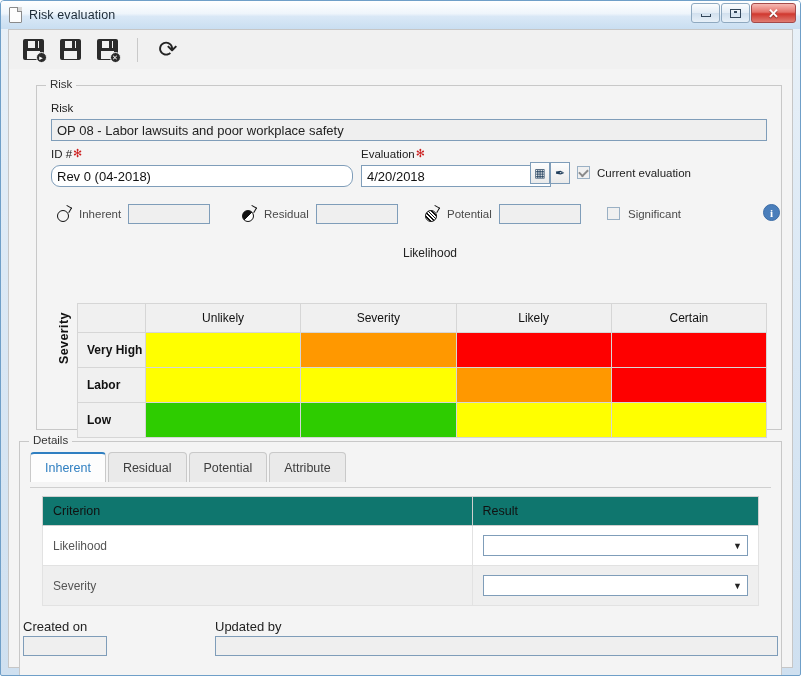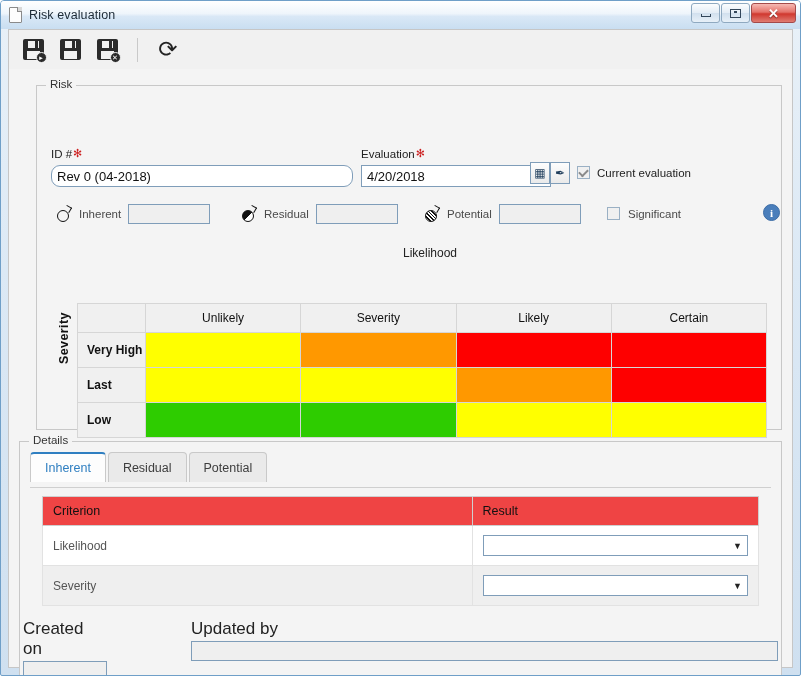--- a/index.html
+++ b/index.html
@@ -238,21 +238,21 @@
   }
   .tab-underline{
     position:absolute; left:10px; right:10px; top:45px;
     height:1px; background:#cfcfcf;
   }
 
   
   .crit-wrap { position:absolute; left:22px; right:22px; top:54px; }
   table.crit { border-collapse:collapse; width:100%; table-layout:fixed;}
   table.crit th {
-    background:#ef4444; border:1px solid #cfcfcf;
+    background:#0f766e; border:1px solid #cfcfcf;
     text-align:left; font-size:12.5px; font-weight:normal; color:#111;
     padding:7px 10px;
   }
   table.crit td {
     border:1px solid #e2e2e2;
     padding:8px 10px;
     font-size:12px; color:#555;
     height:40px;
   }
   table.crit tr.odd td { background:#ffffff; }
@@ -261,21 +261,21 @@
     width:100%; height:21px;
     border:1px solid #7f9db9; background:#fff;
     display:flex; align-items:center; justify-content:flex-end;
     padding-right:5px;
     font-size:9px; color:#222;
   }
 
   
   .footer { position:absolute; left:10px; right:10px; bottom:8px; height:40px; }
   .foot-item { position:absolute; }
-  .foot-lbl { font-size:17px; color:#222; display:block; margin-bottom:2px;}
+  .foot-lbl { font-size:13px; color:#222; display:block; margin-bottom:2px;}
 </style>
 </head>
 <body>
 
 <div class="window">
 
   <div class="titlebar">
     <span class="title-doc-icon">
       <span class="page"></span>
         <span class="fold"></span>
@@ -331,20 +331,24 @@
     <div class="tb-btn">
       <span class="refresh-ico">⟳</span>
     </div>
   </div>
 
   <div class="content">
 
     <div class="group" id="risk-group">
       <span class="group-title">Risk</span>
 
+      <div style="position:absolute;left:14px;top:12px;right:14px;">
+        <span class="fld-label">Risk</span>
+        <input class="tb readonly" style="width: 100%; margin-top: 3px;" readonly="" value="OP 08 - Labor lawsuits and poor workplace safety">
+      </div>
 
       <div style="position:absolute;left:14px;top:58px;width:302px;">
         <span class="fld-label">ID #</span><span class="req-star">✻</span>
         <input class="tb" style="width: 100%; margin-top: 3px; border-radius: 9px;" value="Rev 0 (04-2018)">
       </div>
 
       <div style="position:absolute;left:324px;top:58px;width:190px;">
         <span class="fld-label">Evaluation</span><span class="req-star">✻</span>
         <input class="tb" style="width: 100%; margin-top: 3px;" value="4/20/2018">
       </div>
@@ -412,21 +416,21 @@
               </thead>
             <tbody id="mx-body">
                 <tr>
                   <td class="rowhdr">Very High</td>
                   <td style="background: rgb(255, 255, 0);"></td>
                   <td style="background: rgb(255, 152, 0);"></td>
                   <td style="background: rgb(254, 0, 0);"></td>
                   <td style="background: rgb(254, 0, 0);"></td>
                 </tr>
                 <tr>
-                  <td class="rowhdr">Last</td>
+                  <td class="rowhdr">Labor</td>
                   <td style="background: rgb(255, 255, 0);"></td>
                   <td style="background: rgb(255, 255, 0);"></td>
                   <td style="background: rgb(255, 152, 0);"></td>
                   <td style="background: rgb(254, 0, 0);"></td>
                 </tr>
                 <tr>
                   <td class="rowhdr">Low</td>
                   <td style="background: rgb(46, 204, 0);"></td>
                   <td style="background: rgb(46, 204, 0);"></td>
                   <td style="background: rgb(255, 255, 0);"></td>
@@ -438,20 +442,21 @@
       </div>
     </div>
 
     <div class="group" id="details-group">
       <span class="group-title">Details</span>
 
       <div class="tabs" id="tabs-container">
           <div class="tab active">Inherent</div>
           <div class="tab">Residual</div>
           <div class="tab">Potential</div>
+          <div class="tab">Attribute</div>
         </div>
       <div class="tab-underline"></div>
 
       <div class="crit-wrap">
         <table class="crit">
           <colgroup>
               <col style="width:60%">
               <col style="width:40%">
             </colgroup>
           <thead>
@@ -482,20 +487,20 @@
             </tbody>
         </table>
       </div>
     </div>
 
     <div class="footer">
       <div class="foot-item" style="left:4px;top:0;width:84px;">
         <span class="foot-lbl">Created on</span>
         <input class="tb small blank" style="width: 84px;" readonly="" value="">
       </div>
-      <div class="foot-item" style="left:172px;top:0;right:4px;">
+      <div class="foot-item" style="left:196px;top:0;right:4px;">
         <span class="foot-lbl">Updated by</span>
         <input class="tb small blank" style="width: 100%;" readonly="" value="">
       </div>
     </div>
 
   </div>
 </div>
 
 </body></html>

